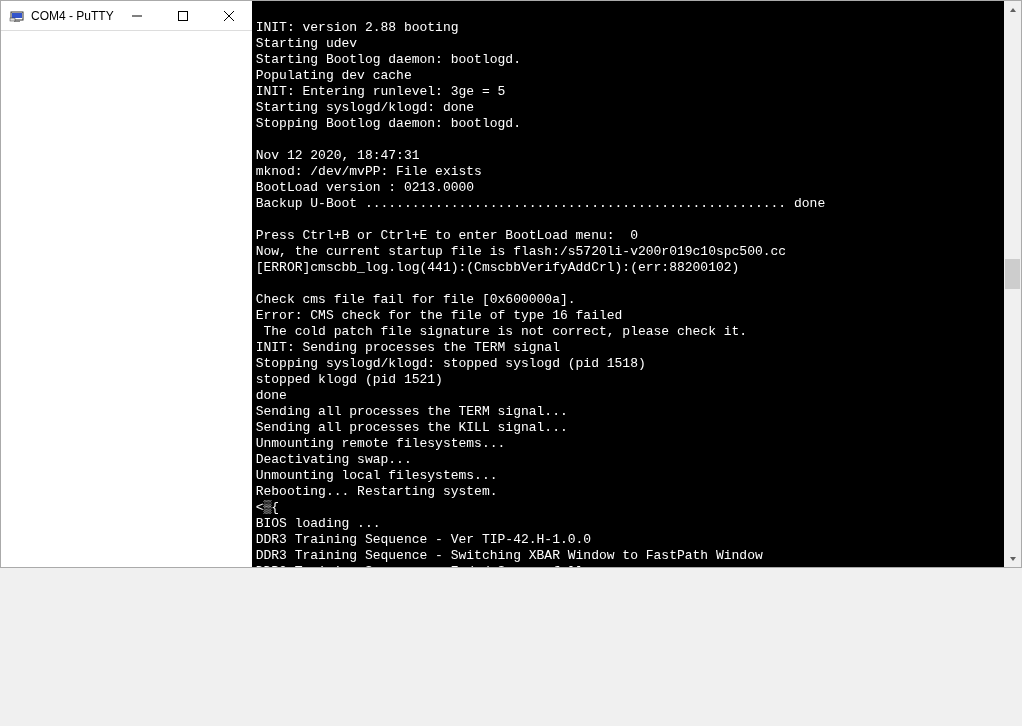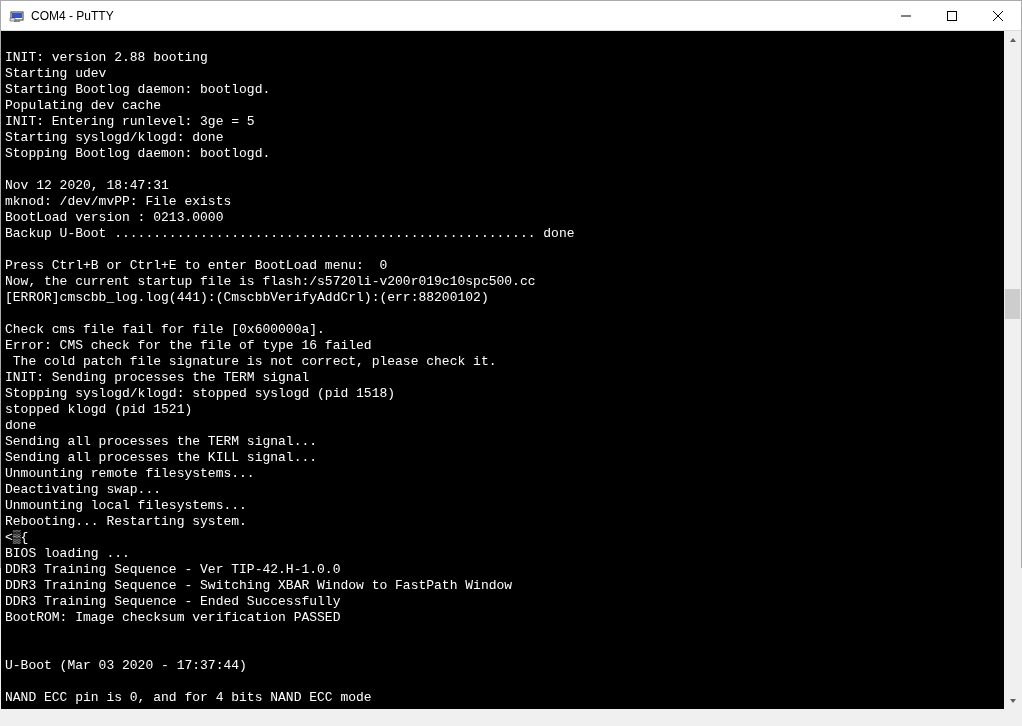--- a/index.html
+++ b/index.html
@@ -9,21 +9,21 @@
       width: 1022px;
       height: 726px;
       overflow: hidden;
     }
     .window {
       width: 1022px;
       height: 568px;
       background: #fff;
       border: 1px solid #aaa;
       display: flex;
-      flex-direction: column;
+      flex-direction: row;
     }
     .titlebar {
       height: 30px;
       background: #fff;
       display: flex;
       align-items: center;
       justify-content: space-between;
       border-bottom: 1px solid #ddd;
       user-select: none;
     }

